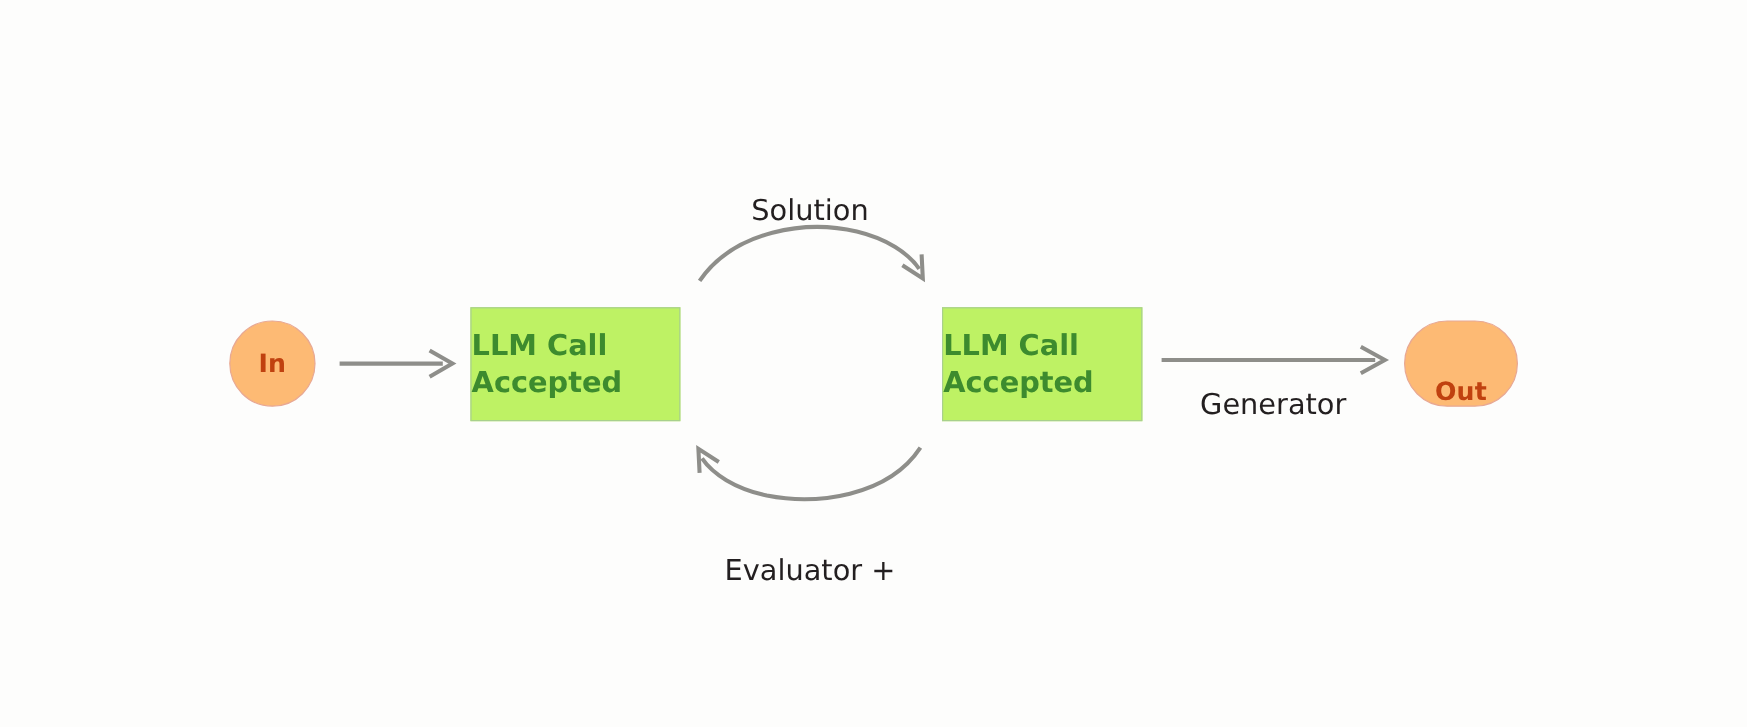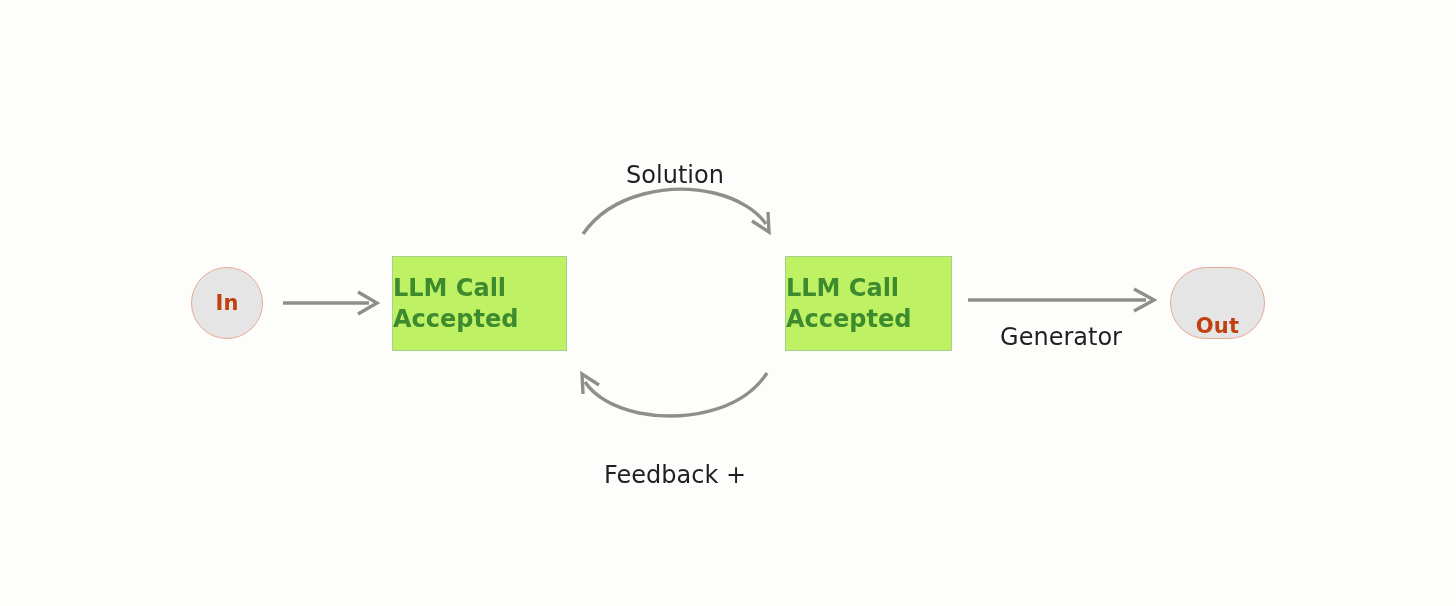--- a/index.html
+++ b/index.html
@@ -19,21 +19,21 @@
     height: 606px;
     background: #fdfdfc;
   }
 
   
   .node-term {
     position: absolute;
     display: flex;
     align-items: center;
     justify-content: center;
-    background: #e5e5e5;
+    background: #fdba74;
     border: 1.6px solid #e8a893;
     color: #c0410f;
     font-weight: 700;
     font-size: 21px;
     letter-spacing: 0.2px;
     box-sizing: border-box;
   }
   #node-in {
     left: 191px;
     top: 267px;
@@ -171,18 +171,18 @@
     <span>Accepted</span>
   </div>
 
   <div class="node-term" id="node-out">
     <span>Out</span>
   </div>
 
   <div class="edge-label" id="label-solution">Solution</div>
 
   <div class="edge-label" id="label-rejected">
-    <div>Feedback +</div>
+    <div>Evaluator +</div>
   </div>
 
   <div class="edge-label" id="label-accepted">Generator</div>
 
 </div>
 
 </body></html>

